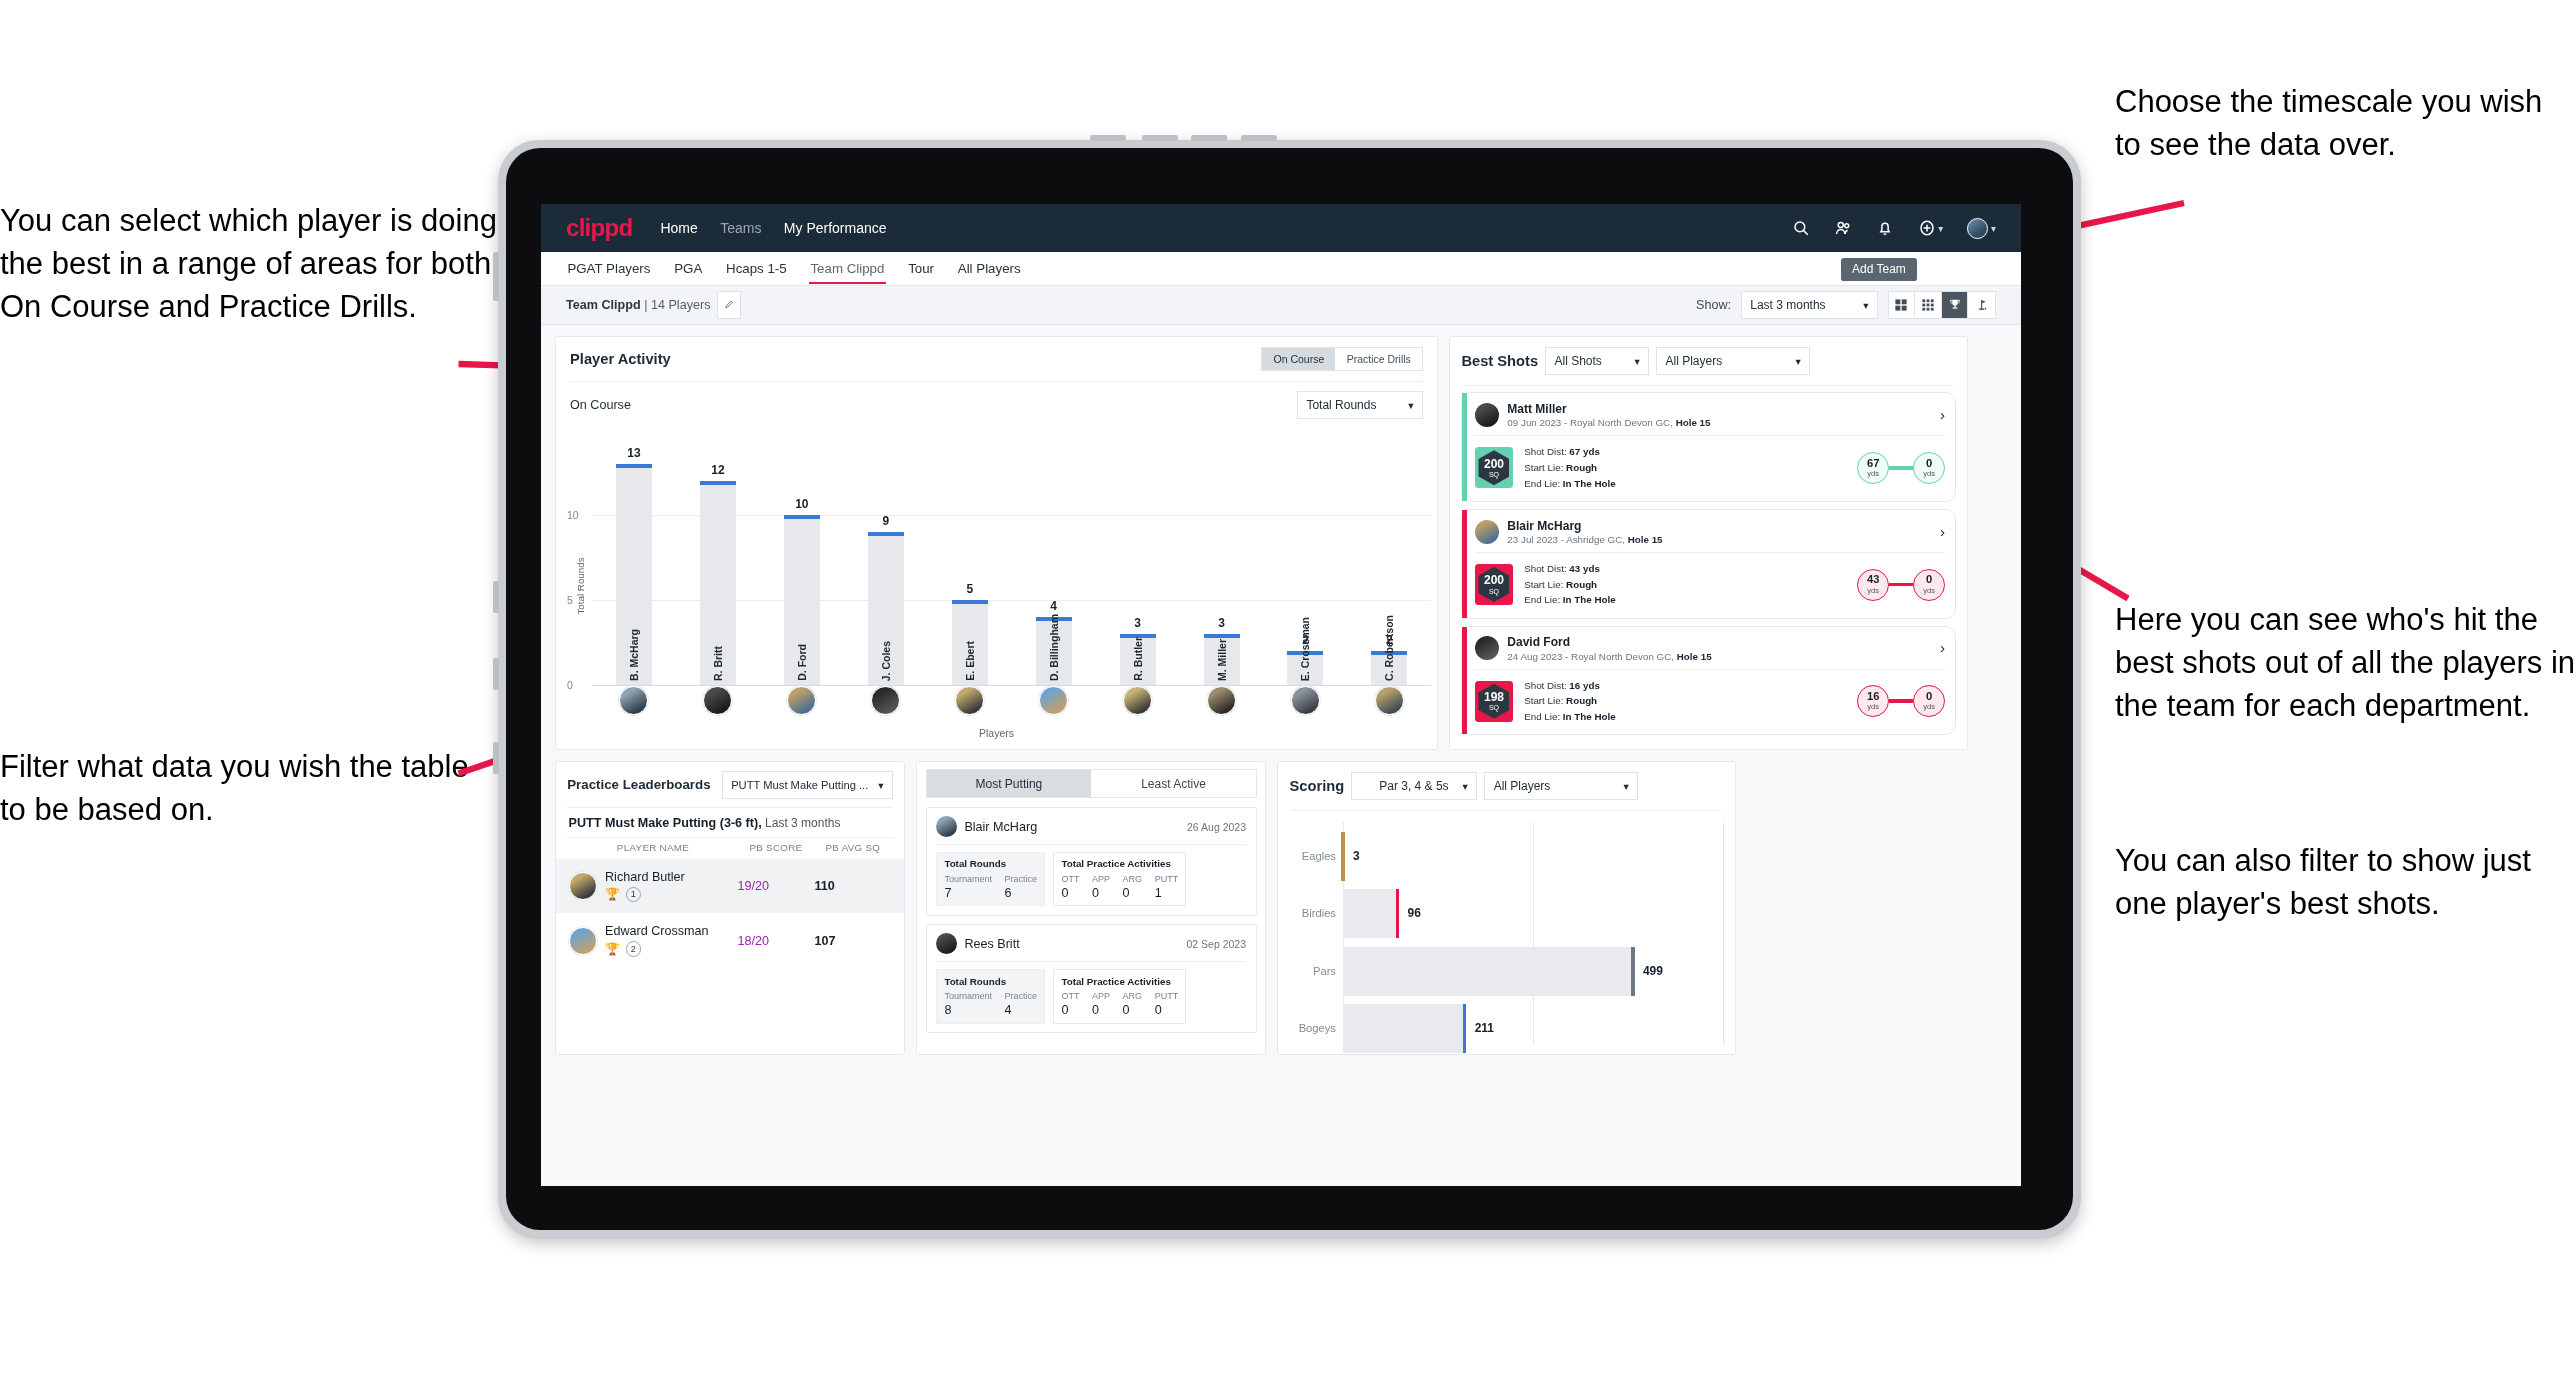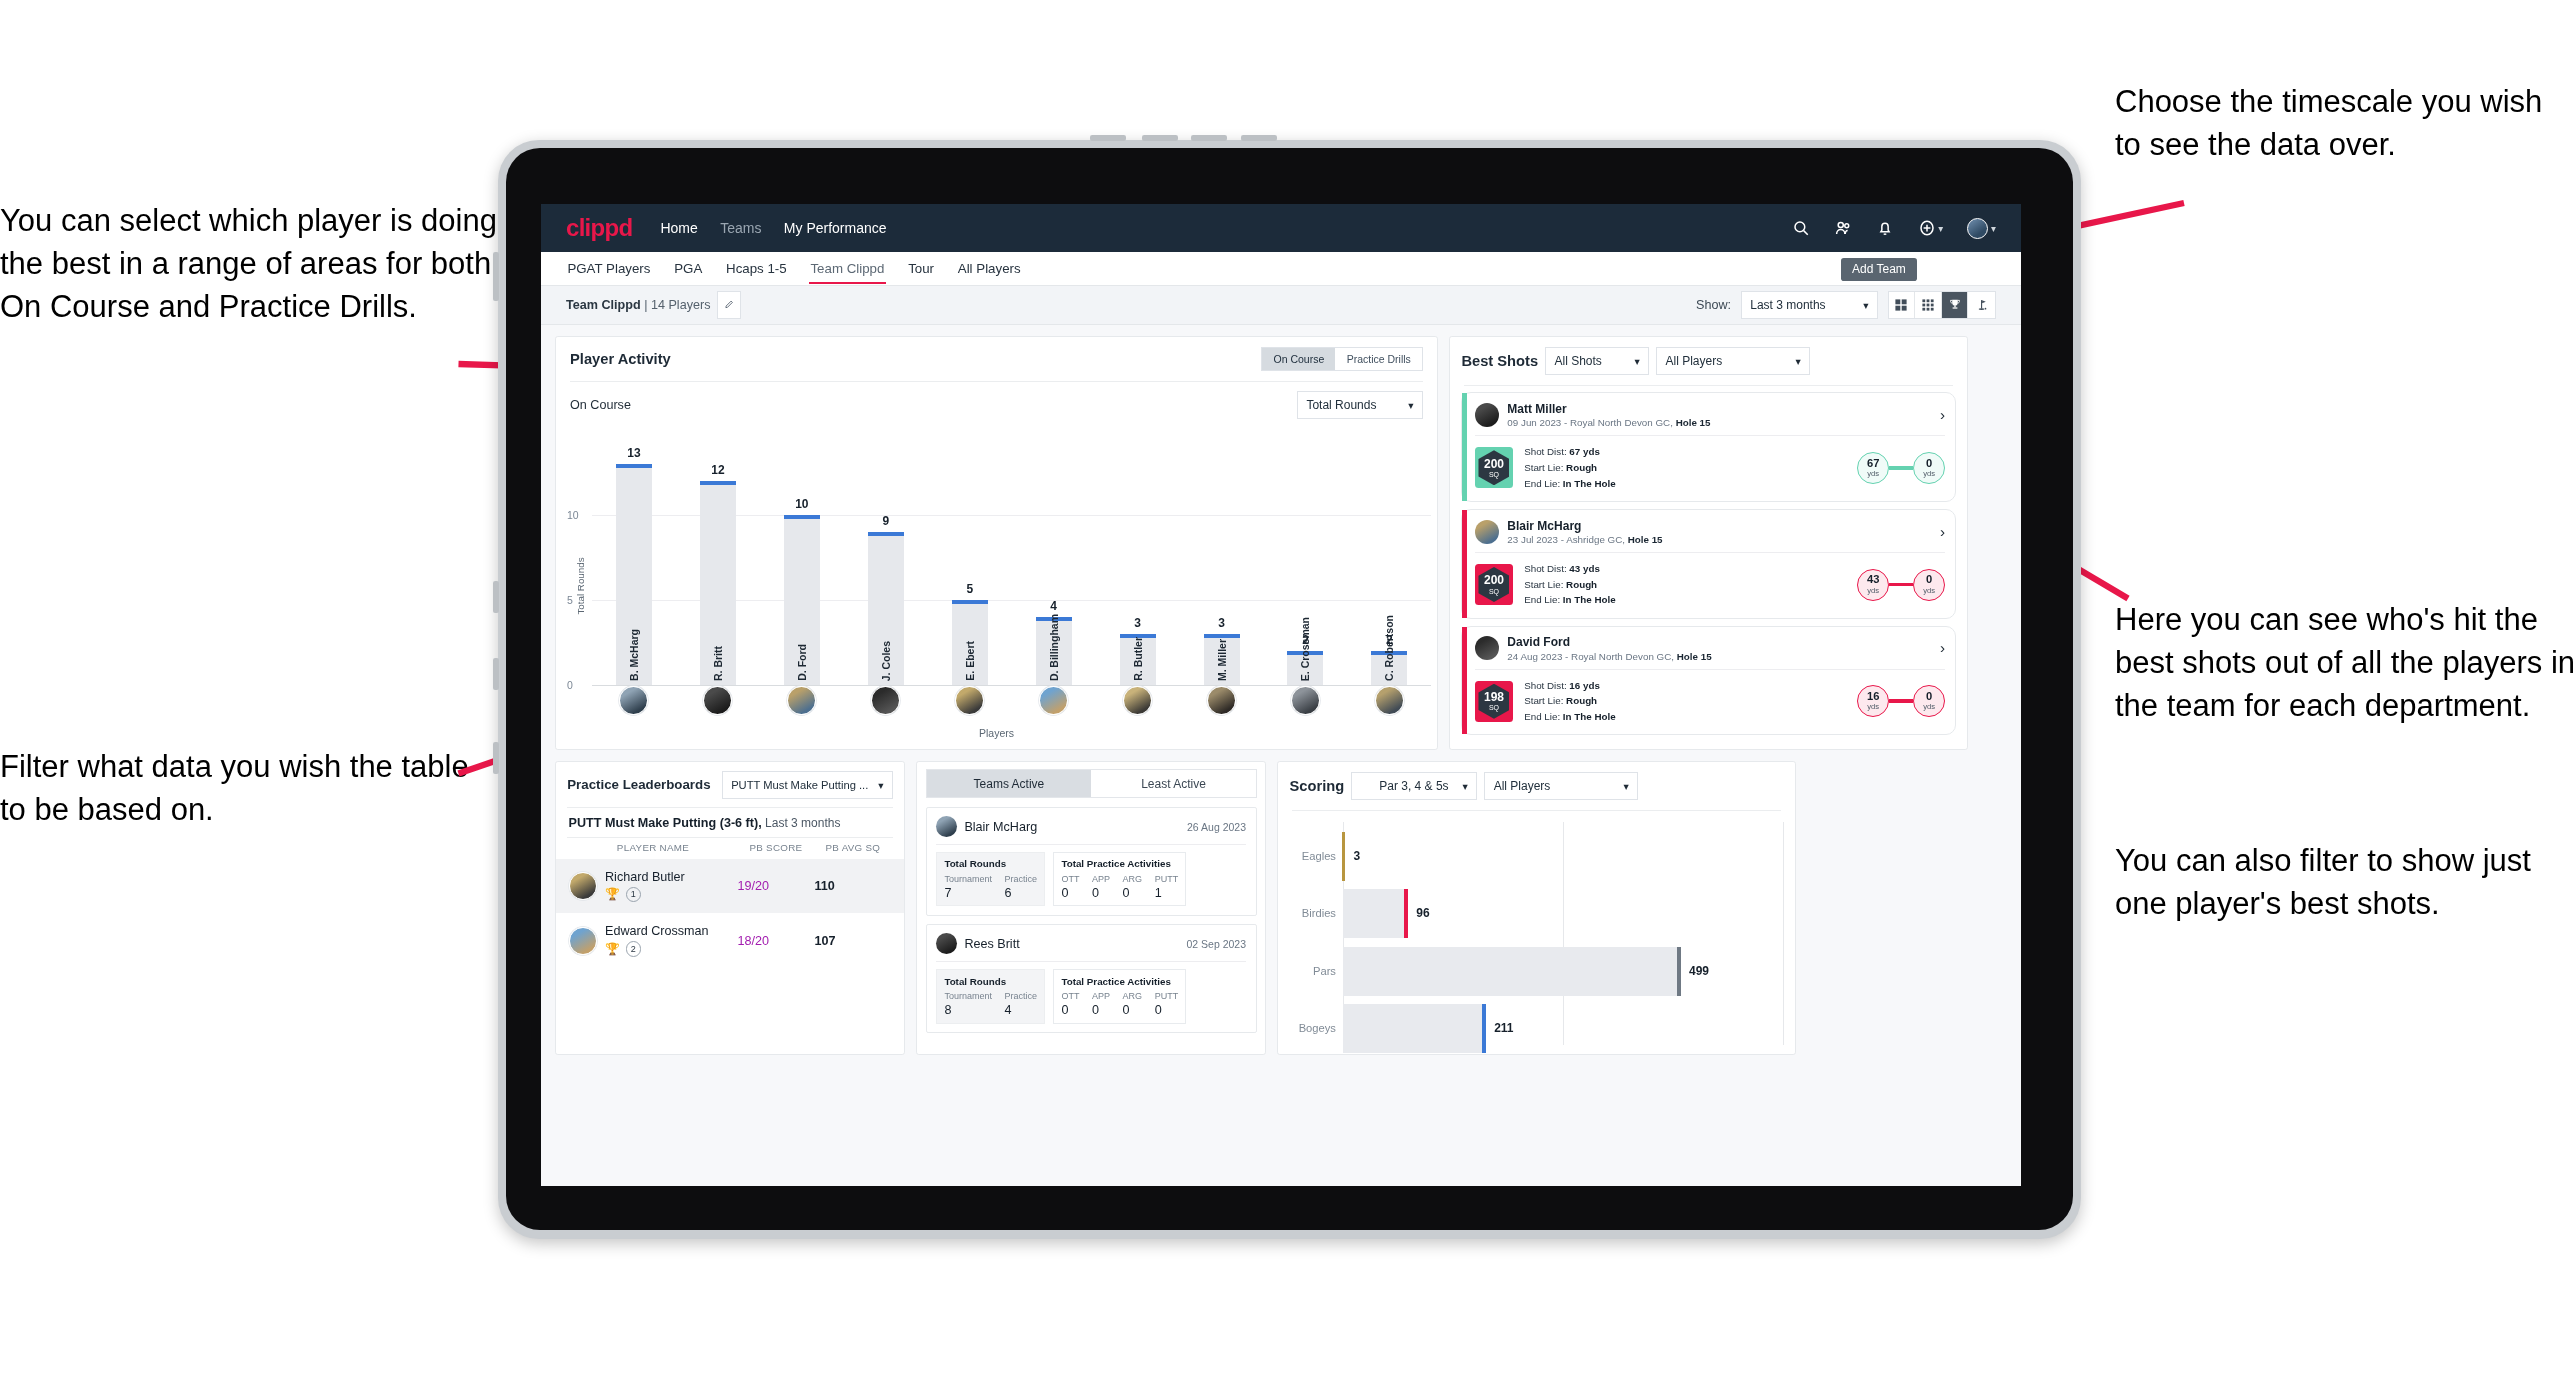--- a/index.html
+++ b/index.html
@@ -231,21 +231,21 @@
   .ma-line { height:0.7px; background:#ededf0; margin: 7px 0; }
   .ma-body { display:flex; gap:8.4px; }
   .ma-box { border:0.7px solid #e8ebee; padding: 5.6px 7px; }
   .ma-box.grey { background:#f3f4f6; border-color:#eceef0; }
   .ma-bt { font-size:9.8px; font-weight:bold; color:#16202b; }
   .ma-cols { display:flex; gap:12.6px; margin-top:4.2px;}
   .ma-c .k { font-size:9px; color:#78838f; }
   .ma-c .v { font-size:12.6px; color:#16202b; margin-top:2.1px;}
 
   
-  #sc-card { width: 519px; height: 294px; overflow:hidden; }
+  #sc-card { width: 459px; height: 294px; overflow:hidden; }
   #sc-hdr { display:flex; align-items:center; padding: 9.8px 11.2px; gap:7px;}
   #sc-plot { position:relative; margin: 11.2px 12.6px 0 12.6px; height: 223px; }
   .sc-vline { position:absolute; top:0; bottom:0; width:0.7px; background:#e6e8eb; }
   .sc-row { position:absolute; left:0; right:0; display:flex; align-items:center; }
   .sc-lab { width:52px; text-align:right; padding-right:7px; font-size:11.2px; color:#808b96; }
   .sc-track { position:relative; flex:1; height:100%; }
   .sc-bar { position:absolute; left:0; top:0; bottom:0; background:#e8eaee; }
   .sc-end { position:absolute; top:0; bottom:0; width:3.5px; }
   .sc-val { position:absolute; font-size:12px; font-weight:bold; color:#16202b; top:50%; transform:translateY(-50%); }
 </style>
@@ -707,21 +707,21 @@
                   </div>
                 </div>
                 <div class="c2">18/20</div>
                 <div class="c3">107</div>
               </div>
             </div>
         </div>
 
         <div class="card" id="ma-card">
           <div id="ma-seg">
-            <div class="on">Teams Active</div>
+            <div class="on">Most Putting</div>
             <div>Least Active</div>
           </div>
           <div id="ma-list">
               <div class="ma-item">
                 <div class="ma-top">
                   <div class="ma-av" style="background:linear-gradient(150deg,#8fa3b4 25%,#2f3f4d 80%)"></div>
                   <div class="ma-nm">Blair McHarg</div>
                   <div class="ma-dt">26 Aug 2023</div>
                 </div>
                 <div class="ma-line"></div>

